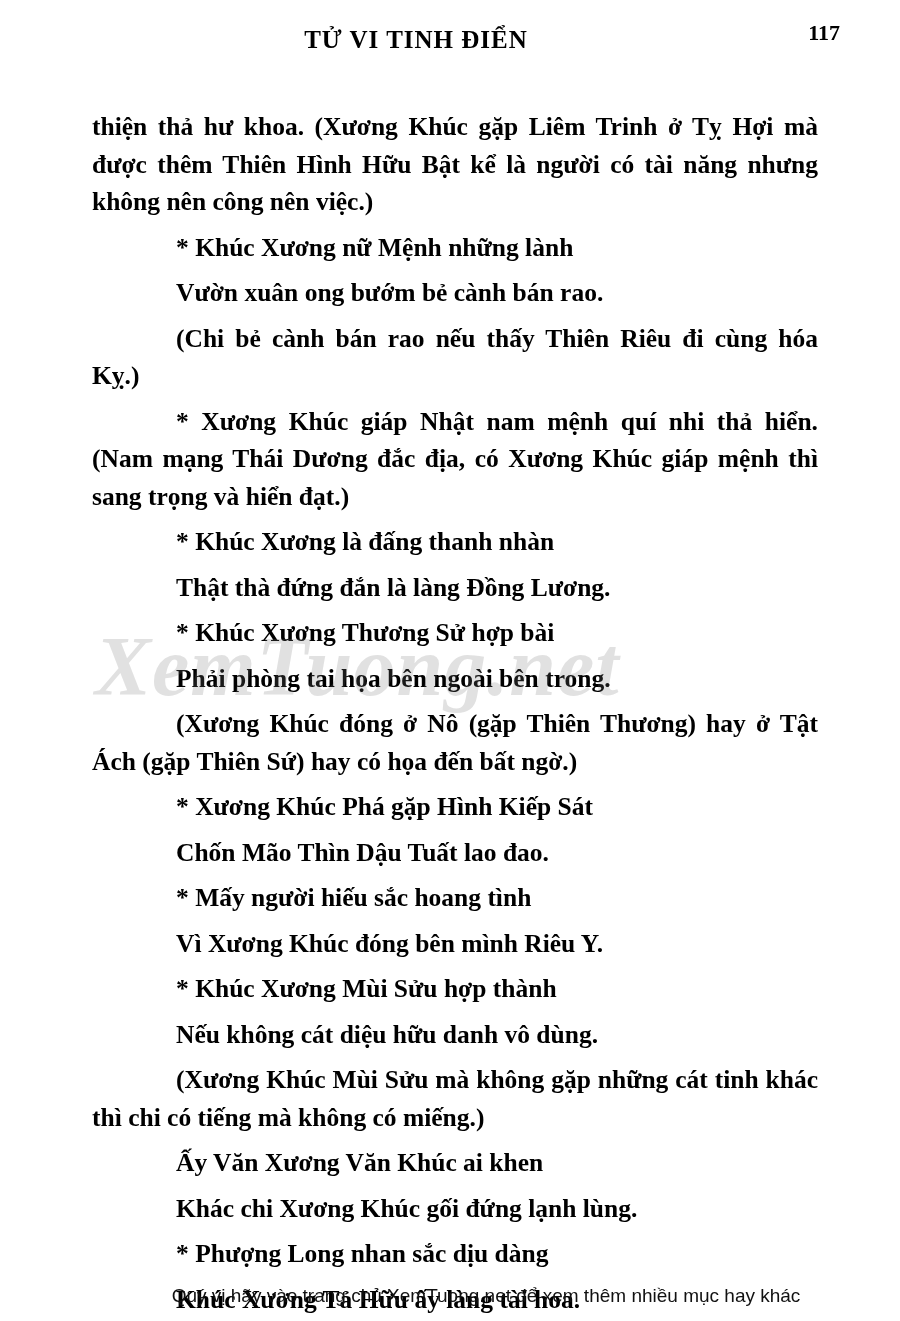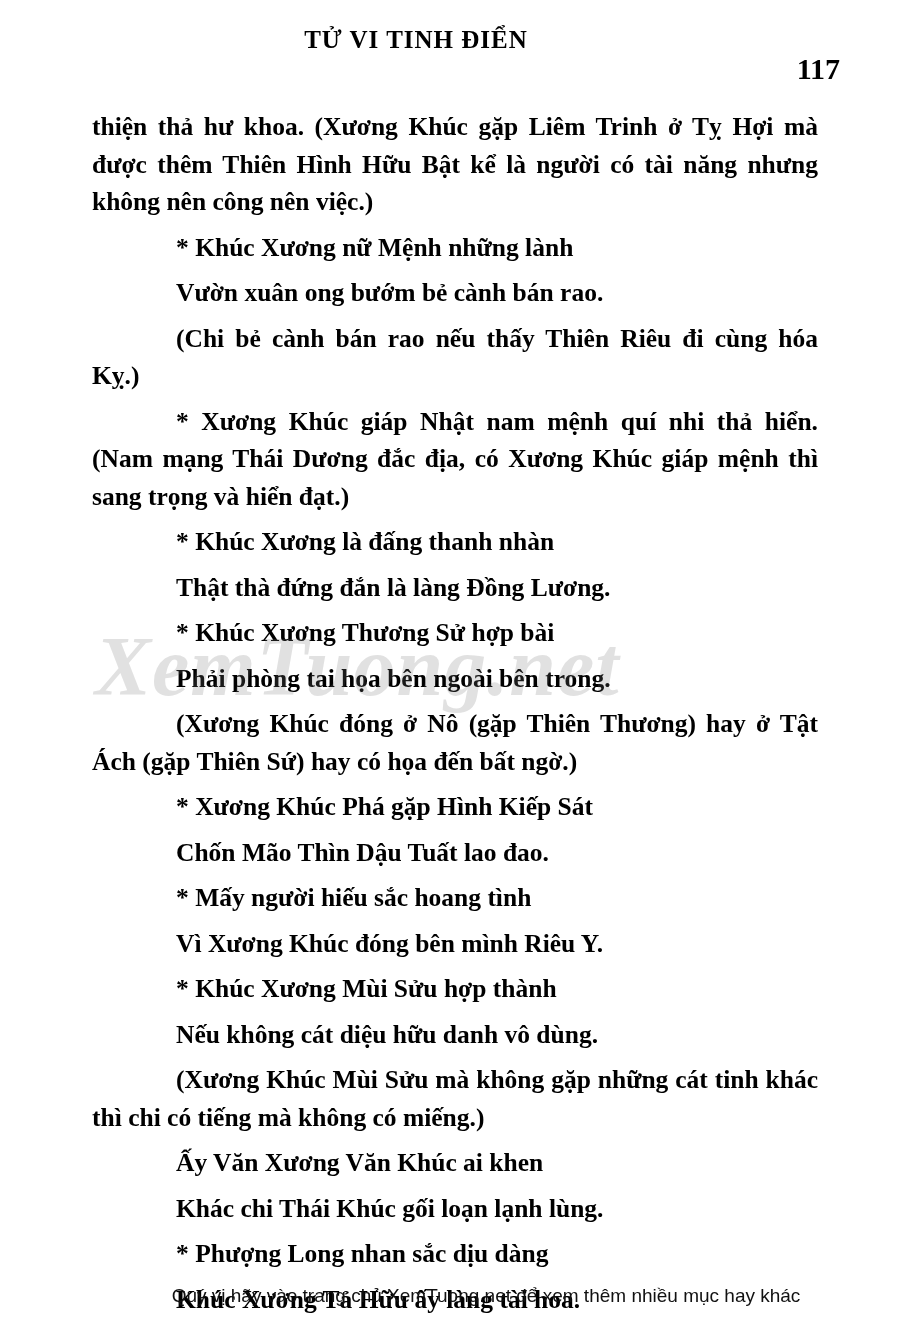--- a/index.html
+++ b/index.html
@@ -35,23 +35,22 @@
     text-align: center;
     font-size: 25px;
     font-weight: bold;
     letter-spacing: 1px;
     top: 6px;
   }
   .page-number {
     position: absolute;
     right: 60px;
     top: 0px;
-    font-size: 30px;
+    font-size: 22px;
     font-weight: bold;
-    margin-top: 32px;
   }
   .body-text {
     position: absolute;
     top: 100px;
     left: 84px;
     width: 742px;
     font-size: 25.5px;
     line-height: 37.5px;
     font-weight: bold;
     text-align: justify;
@@ -118,21 +117,21 @@
       <p class="para indent">Phải phòng tai họa bên ngoài bên trong.</p>
       <p class="para indent">(Xương Khúc đóng ở Nô (gặp Thiên Thương) hay ở Tật Ách (gặp Thiên Sứ) hay có họa đến bất ngờ.)</p>
       <p class="para indent">* Xương Khúc Phá gặp Hình Kiếp Sát</p>
       <p class="para indent">Chốn Mão Thìn Dậu Tuất lao đao.</p>
       <p class="para indent">* Mấy người hiếu sắc hoang tình</p>
       <p class="para indent">Vì Xương Khúc đóng bên mình Riêu Y.</p>
       <p class="para indent">* Khúc Xương Mùi Sửu hợp thành</p>
       <p class="para indent">Nếu không cát diệu hữu danh vô dùng.</p>
       <p class="para indent">(Xương Khúc Mùi Sửu mà không gặp những cát tinh khác thì chi có tiếng mà không có miếng.)</p>
       <p class="para indent">Ấy Văn Xương Văn Khúc ai khen</p>
-      <p class="para indent">Khác chi Thái Khúc gối loạn lạnh lùng.</p>
+      <p class="para indent">Khác chi Xương Khúc gối đứng lạnh lùng.</p>
       <p class="para indent">* Phượng Long nhan sắc dịu dàng</p>
       <p class="para indent">Khúc Xương Tả Hữu ấy làng tài hoa.</p>
       <p class="para indent">* Thê cung Nguyệt, Khúc trung tàng</p>
     </div>
 
   <div class="watermark">XemTuong.net</div>
 
   <div class="footer">Quý vị hãy vào trang chủ XemTuong.net để xem thêm nhiều mục hay khác</div>
 
 </div>

